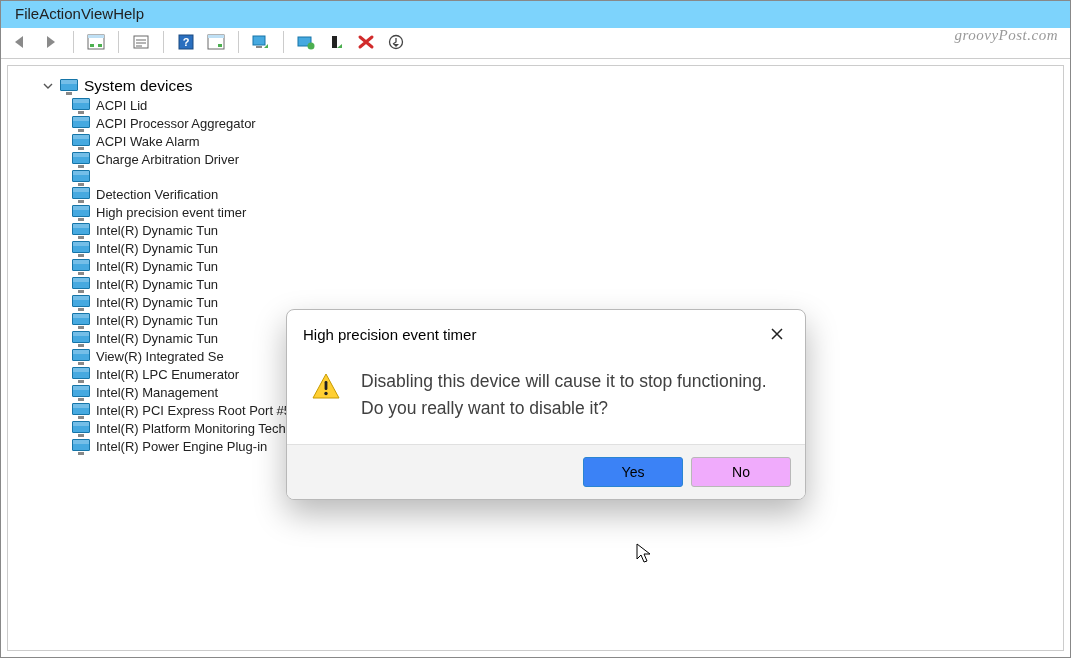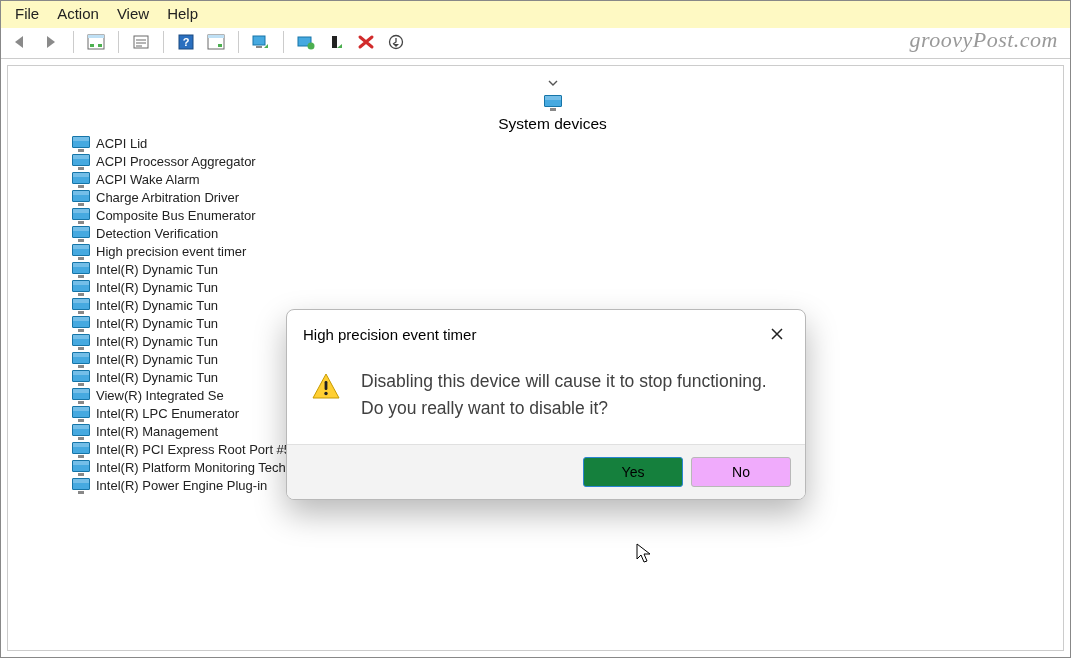--- a/index.html
+++ b/index.html
@@ -9,25 +9,24 @@
     font-size: 14px;
     background: #fff;
     width: 1071px;
     height: 658px;
     overflow: hidden;
     position: relative;
     border: 1px solid #888;
   }
   .menubar {
     display: flex;
-    gap: 18px;
     padding: 4px 14px 6px;
     font-size: 15px;
     color: #222;
-    background: #fef9c3;
+    background: #7dd3fc;
   }
   .menubar span { cursor: default; }
   .toolbar {
     display: flex;
     align-items: center;
     gap: 6px;
     padding: 2px 8px 4px;
     background: #fff;
     border-bottom: 1px solid #ccc;
   }
@@ -47,21 +46,20 @@
     overflow: hidden;
     padding-top: 10px;
   }
   .tree-root {
     padding-left: 34px;
   }
   .root-row {
     display: flex; align-items: center; gap: 6px;
     padding: 1px 0;
     font-size: 15.5px;
-    flex-direction: column;
   }
   .child-list {
     padding-left: 30px;
   }
   .child-row {
     display: flex; align-items: center; gap: 6px;
     padding: 1.5px 0;
     font-size: 13px;
     color: #222;
     white-space: nowrap;
@@ -77,21 +75,21 @@
   .device-ico .mon {
     width: 18px; height: 12px; background:#46a9e0; border:1px solid #1675a8; border-radius:1px;
     position:absolute; top:0; left:0;
     box-shadow: inset 0 4px 0 rgba(255,255,255,0.25);
   }
   .device-ico .stand { position:absolute; bottom:-2px; left:6px; width:6px; height:3px; background:#888; }
   .watermark {
     position:absolute; right:12px; top:26px;
     font-family: Georgia, "Times New Roman", serif;
     font-style: italic;
-    font-size: 22px;
+    font-size: 15px;
     color: #999;
     letter-spacing: .5px;
   }
   .dialog {
     position: absolute;
     left: 285px; top: 308px;
     width: 520px;
     background: #fff;
     border: 1px solid #b8b8b8;
     border-radius: 8px;
@@ -128,21 +126,21 @@
   .dlg-btn {
     min-width: 100px; height: 30px;
     background:#f0abfc;
     border: 1px solid #b8b8b8;
     border-radius: 3px;
     font-size: 14px;
     display:flex; align-items:center; justify-content:center;
     cursor: default;
   }
   .dlg-btn.primary {
-    background: #15803d;
+    background: #3b82f6;
     border-color: #2a84d2;
   }
   .cursor {
     position:absolute;
     left: 635px; top: 542px;
     pointer-events:none;
   }
 </style>
 </head>
 <body>
@@ -275,21 +273,20 @@
             <span class="mon"></span>
             <span class="stand"></span>
           </span>
           <span>Charge Arbitration Driver</span>
         </div>
         <div class="child-row">
           <span class="device-ico">
             <span class="mon"></span>
             <span class="stand"></span>
           </span>
-          <span>Composite Bus Enumerator</span>
         </div>
         <div class="child-row">
           <span class="device-ico">
             <span class="mon"></span>
             <span class="stand"></span>
           </span>
           <span>Detection Verification</span>
         </div>
         <div class="child-row">
           <span class="device-ico">

